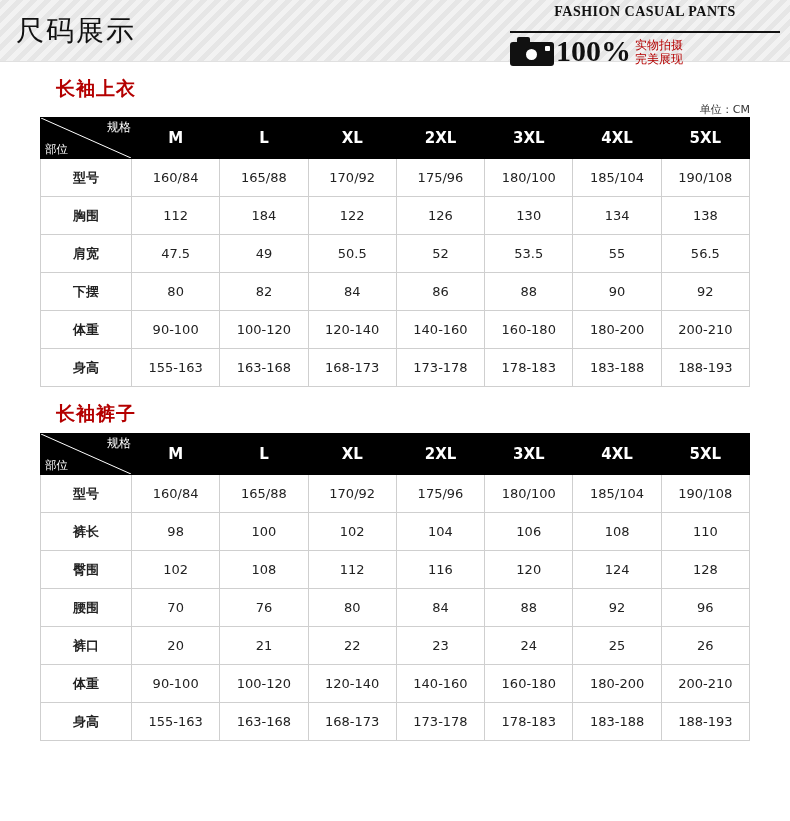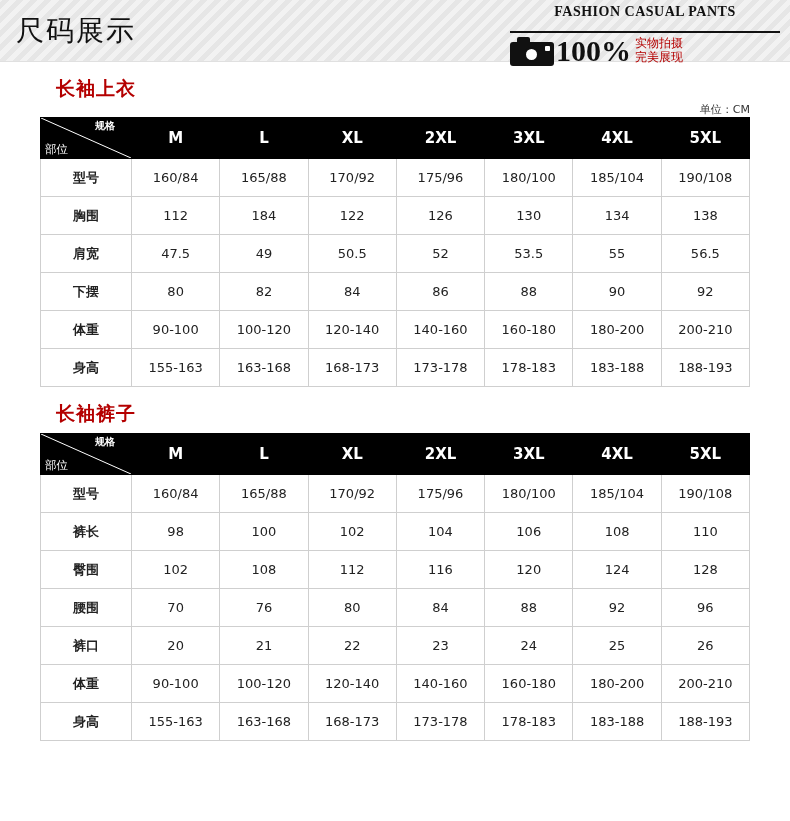--- a/index.html
+++ b/index.html
@@ -62,21 +62,21 @@
     font-size: 14px;
     letter-spacing: .5px;
     color: #111;
     border-bottom: 2px solid #111;
     padding-bottom: 11px;
     width: 100%;
     box-sizing: border-box;
   }
   .hundred-row {
     display: flex;
-    align-items: flex-start;
+    align-items: flex-end;
     margin-top: 3px;
   }
   .camera-icon {
     width: 44px;
     height: 30px;
     position: relative;
     flex: 0 0 auto;
   }
   .camera-body {
     position: absolute;
@@ -182,24 +182,24 @@
     overflow: hidden;
   }
   .corner-line {
     position: absolute;
     left: 0; top: 0;
     width: 100%; height: 100%;
   }
   .corner-line svg { display: block; }
   .corner-top {
     position: absolute;
-    right: 16px; top: 1px;
-    font-size: 10px;
+    right: 0; top: 1px;
+    font-size: 12px;
     color: #fff;
-    font-weight: bold;
+    font-weight: normal;
   }
   .corner-bottom {
     position: absolute;
     left: 4px; bottom: 1px;
     font-size: 11.5px;
     color: #fff;
     font-weight: normal;
   }
   td.row-head {
     font-size: 14px;

